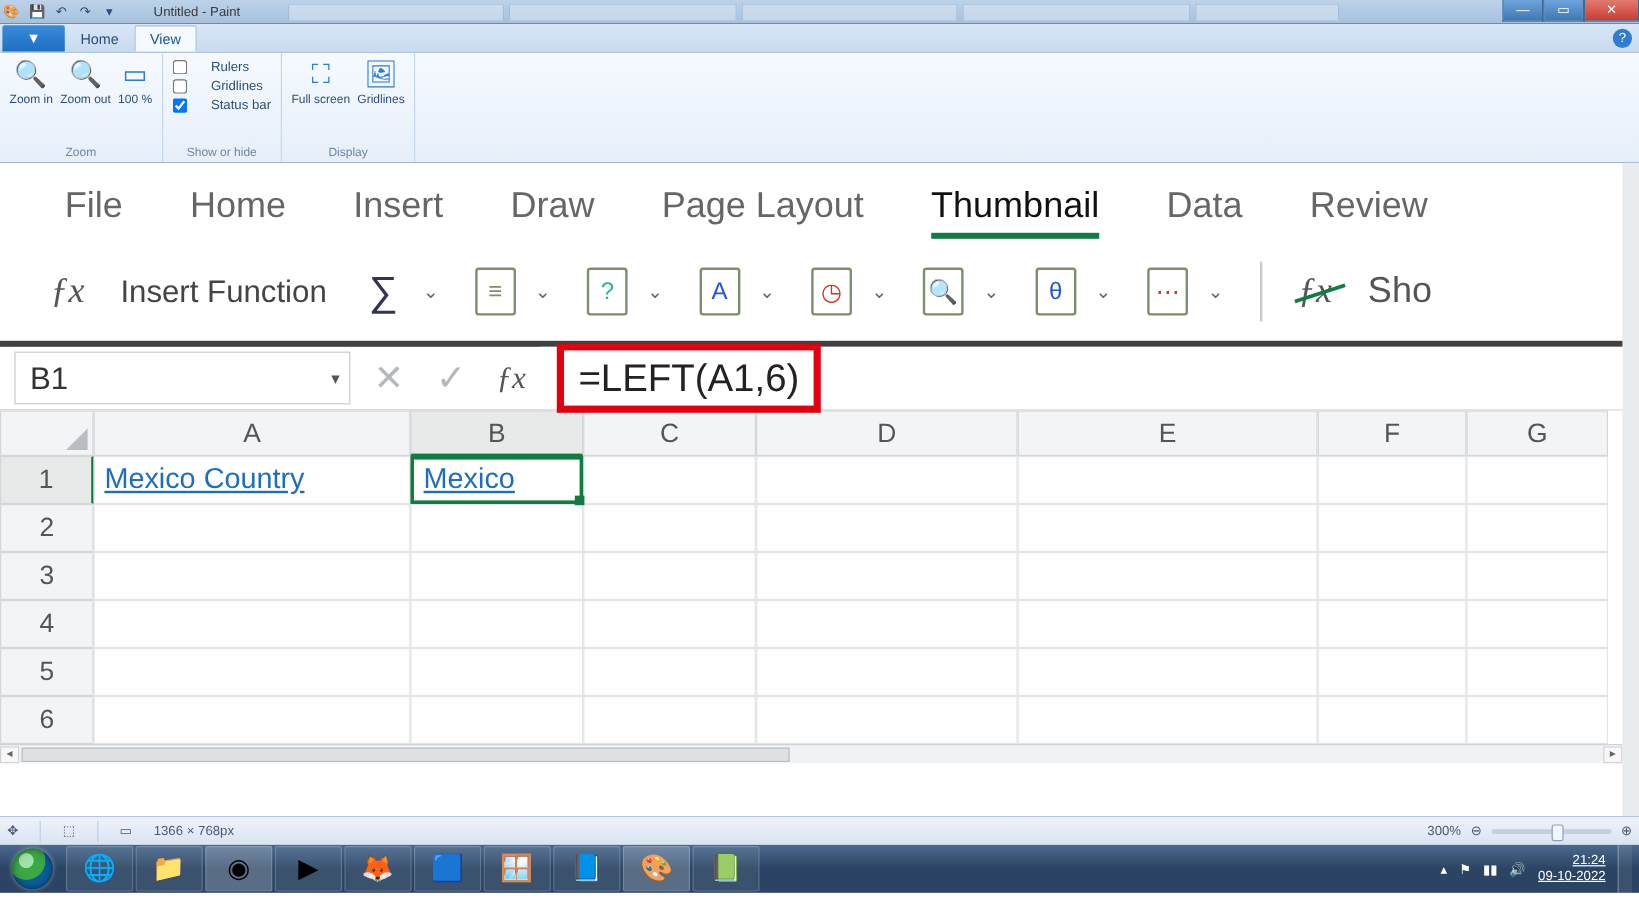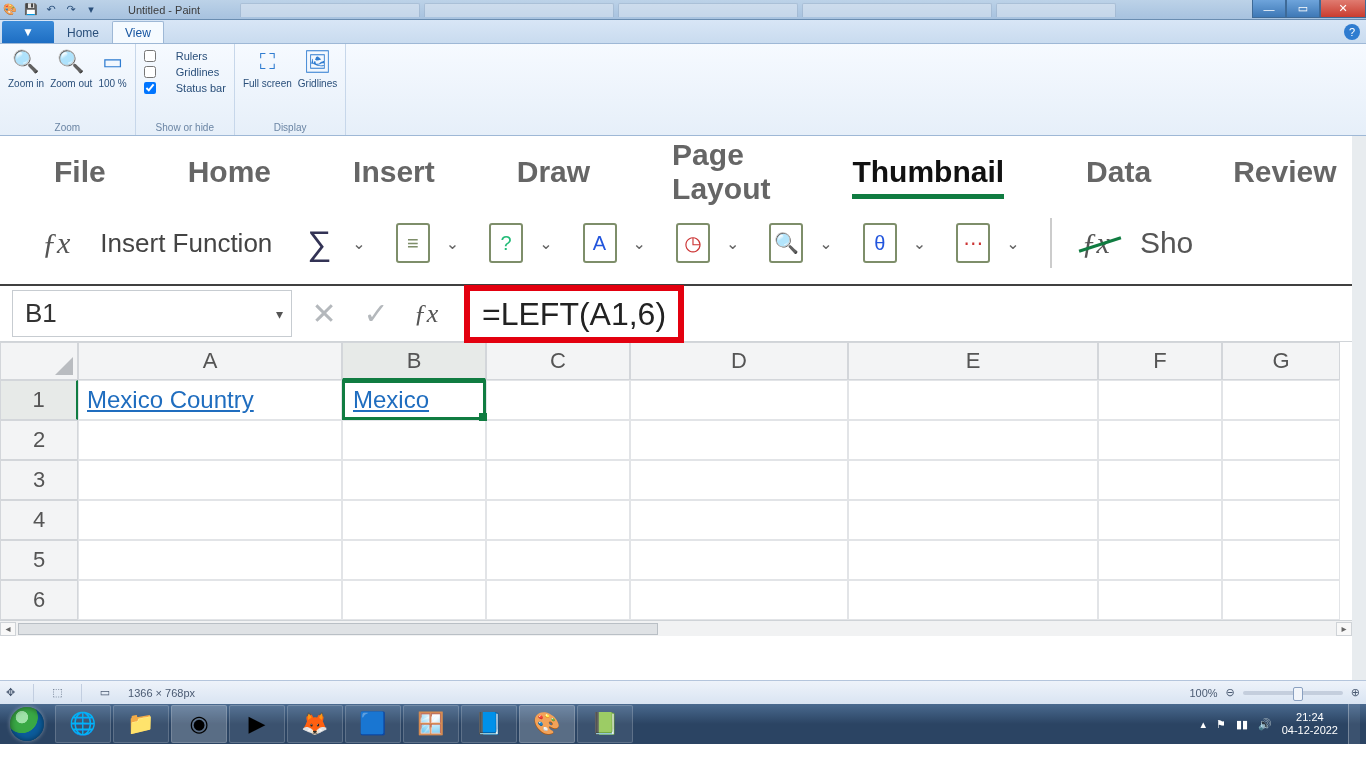--- a/index.html
+++ b/index.html
@@ -52,37 +52,37 @@
 .rb-group { border-right: 1px solid #c7d7ea; display: flex; flex-direction: column; justify-content: space-between; padding: 4px 8px 2px; }
 .rb-row { display: flex; gap: 6px; }
 .rb-item { display: flex; flex-direction: column; align-items: center; font-size: 10px; color: #2a4f7a; gap: 2px; }
 .rb-item .ico { width: 28px; height: 28px; display: flex; align-items: center; justify-content: center; font-size: 22px; color: #2f7cd0; }
 .rb-label { font-size: 10px; color: #6b85a4; text-align: center; padding-top: 2px; }
 .rb-chk { font-size: 11px; color: #2a4f7a; display: flex; align-items: center; gap: 20px; line-height: 16px; }
 .rb-chk input { width: 12px; height: 12px; }
 
 
 .excel-wrap { background: #fff; position: relative; height: 544px; border-right: 14px solid #e8ecef; }
-.excel-tabs { height: 72px; display: flex; align-items: center; gap: 82px; padding: 0 54px; font-size: 30px; color: #666; font-weight: 700; }
+.excel-tabs { height: 72px; display: flex; align-items: center; gap: 56px; padding: 0 54px; font-size: 30px; color: #666; font-weight: 400; }
 .excel-tabs .tab { cursor: pointer; }
 .excel-tabs .tab.active { color: #111; position: relative; }
 .excel-tabs .tab.active::after { content: ""; position: absolute; left: 0; right: 0; bottom: -10px; height: 5px; background: #107c41; }
 
 .excel-toolbar { height: 70px; display: flex; align-items: center; gap: 30px; padding: 0 42px; font-size: 26px; color: #444; }
 .fx-big { font-style: italic; font-family: serif; font-size: 30px; color: #555; }
 .tb-icon { width: 34px; height: 40px; display: inline-flex; align-items: center; justify-content: center; border: 2px solid #7e8e6a; border-radius: 3px; font-size: 20px; color: #335; position: relative; }
 .tb-icon.sum { border:none; font-size: 34px; }
 .tb-drop { font-size: 16px; color: #666; margin-left: -14px; }
 .vline { width: 2px; height: 50px; background: #ccc; }
 .show-txt { font-size: 30px; color: #555; }
 .fx-italic { font-style: italic; font-family: serif; position: relative; }
 .fx-italic.slashed::after { content:""; position:absolute; left:-4px; top:50%; width:44px; border-top:3px solid #107c41; transform:rotate(-18deg); }
 
 
-.fbar-row { display: flex; align-items: stretch; height: 58px; border-top: 2px solid #404040; border-bottom: 1px solid #d0d4d8; margin-top: 6px; }
+.fbar-row { display: flex; align-items: stretch; height: 58px; border-top: 5px solid #404040; border-bottom: 1px solid #d0d4d8; margin-top: 6px; }
 .name-box { width: 280px; border: 1px solid #c7ccd1; margin: 4px 6px 4px 12px; display: flex; align-items: center; padding: 0 12px; font-size: 26px; color: #333; position: relative; background: #fff; }
 .name-box .dd { position: absolute; right: 8px; font-size: 14px; color: #555; }
 .fb-cancel, .fb-accept { width: 52px; display: flex; align-items: center; justify-content: center; font-size: 30px; color: #b4b8bc; }
 .fb-fx { width: 48px; display: flex; align-items: center; justify-content: center; font-style: italic; font-family: serif; font-size: 26px; color: #555; }
 .formula-box { flex: 1; display: flex; align-items: center; font-size: 32px; color: #222; padding-left: 14px; position: relative; background:#fff; }
 .formula-highlight { border: 6px solid #e3000f; padding: 0 12px; line-height: 46px; display: inline-block; }
 
 
 .sheet { display: grid; grid-template-columns: 78px 264px 144px 144px 218px 250px 124px 118px; }
 .colhdr, .rowhdr { background: #f3f4f5; border: 1px solid #d3d6da; display: flex; align-items: center; justify-content: center; font-size: 22px; color: #555; height: 38px; }
@@ -107,21 +107,21 @@
 .statusbar .right { position: absolute; right: 6px; display: flex; align-items: center; gap: 8px; }
 .slider { width: 100px; height: 4px; background: #c4cedd; border-radius: 2px; position: relative; }
 .slider::after { content:""; position:absolute; left:50%; top:-4px; width:8px; height:12px; background:#f2f5fa; border:1px solid #8aa0c0; border-radius:2px; }
 
 
 .taskbar { height: 40px; background: linear-gradient(#4a6a8f 0%, #2b4463 50%, #2b4463 100%); display: flex; align-items: center; position: relative; }
 .start { width: 54px; height: 40px; display: flex; align-items: center; justify-content: center; }
 .start-orb { width: 34px; height: 34px; border-radius: 50%; background: radial-gradient(circle at 35% 30%, #9fe2a8 0 18%, #39a845 20% 48%, #0b5c9c 50% 78%, #f5c543 80% 100%); box-shadow: inset 0 0 6px rgba(0,0,0,.5), 0 0 4px rgba(255,255,255,.4); }
 .tb-item { width: 56px; height: 38px; margin: 1px; display: flex; align-items: center; justify-content: center; font-size: 22px; background: rgba(255,255,255,.08); border: 1px solid rgba(255,255,255,.18); border-radius: 2px; }
 .tray { position: absolute; right: 0; top: 0; height: 40px; display: flex; align-items: center; color: #fff; font-size: 11px; gap: 10px; padding: 0 6px 0 14px; }
-.tray .clock { text-align: center; line-height: 13px; }
+.tray .clock { text-align: right; line-height: 13px; text-decoration: underline; }
 .show-desktop { width: 12px; height: 40px; border-left: 1px solid rgba(255,255,255,.3); background: rgba(255,255,255,.08); }
 </style>
 </head>
 <body>
 
 <div class="win-title">
   <div class="paint-icon">🎨</div>
   <div class="qat">
     <span>💾</span>
     <span>↶</span>
@@ -324,21 +324,21 @@
 </div>
 
 <div class="statusbar">
   <span>✥</span>
   <span class="sep"></span>
   <span>⬚</span>
   <span class="sep"></span>
   <span>▭</span>
   <span>1366 × 768px</span>
   <div class="right">
-    <span>100%</span>
+    <span>300%</span>
     <span>⊖</span>
     <div class="slider"></div>
     <span>⊕</span>
   </div>
 </div>
 
 <div class="taskbar">
   <div class="start">
       <div class="start-orb"></div>
     </div>
@@ -352,17 +352,17 @@
   <div class="tb-item">📘</div>
   <div class="tb-item" style="background:rgba(255,255,255,.22)">🎨</div>
   <div class="tb-item">📗</div>
   <div class="tray">
     <span>▴</span>
     <span>⚑</span>
     <span>▮▮</span>
     <span>🔊</span>
     <div class="clock">
       <div>21:24</div>
-      <div>04-12-2022</div>
+      <div>09-10-2022</div>
     </div>
     <div class="show-desktop"></div>
   </div>
 </div>
 
 </body></html>

